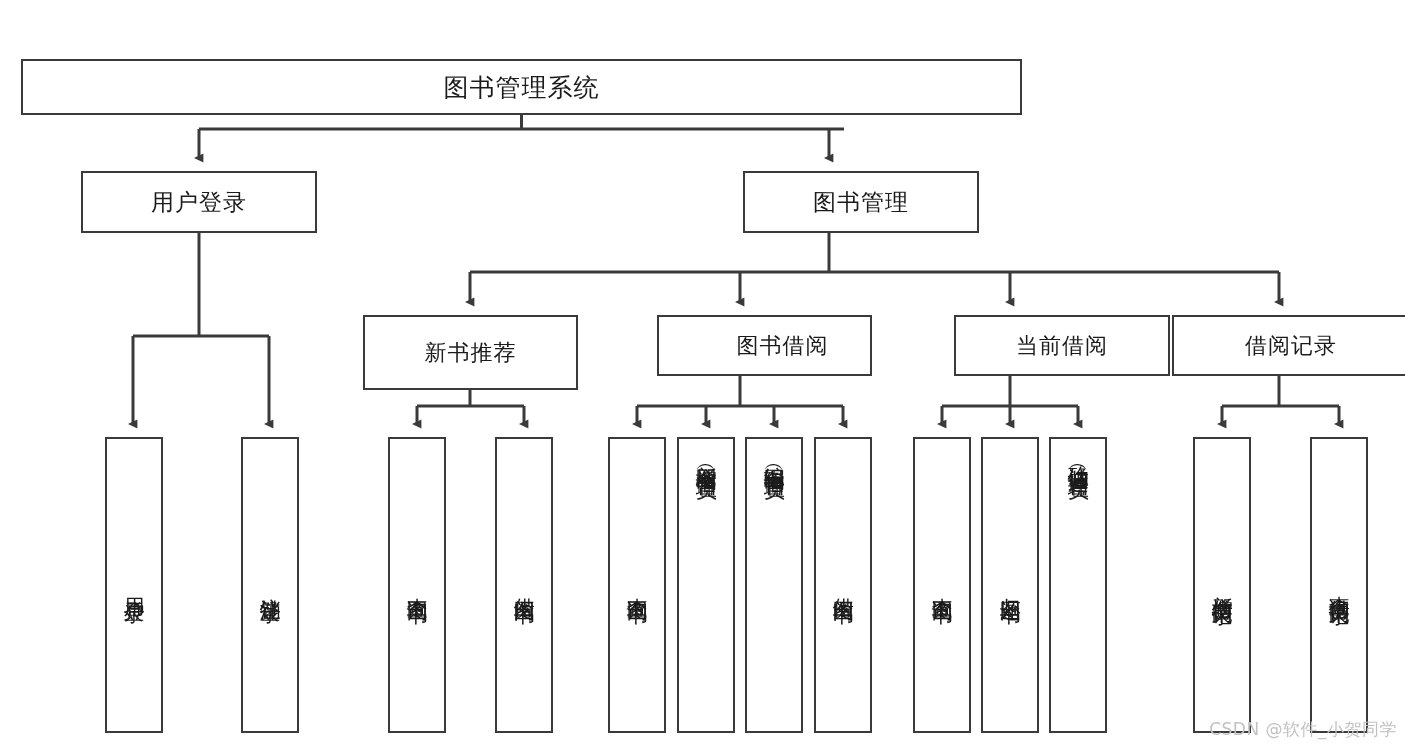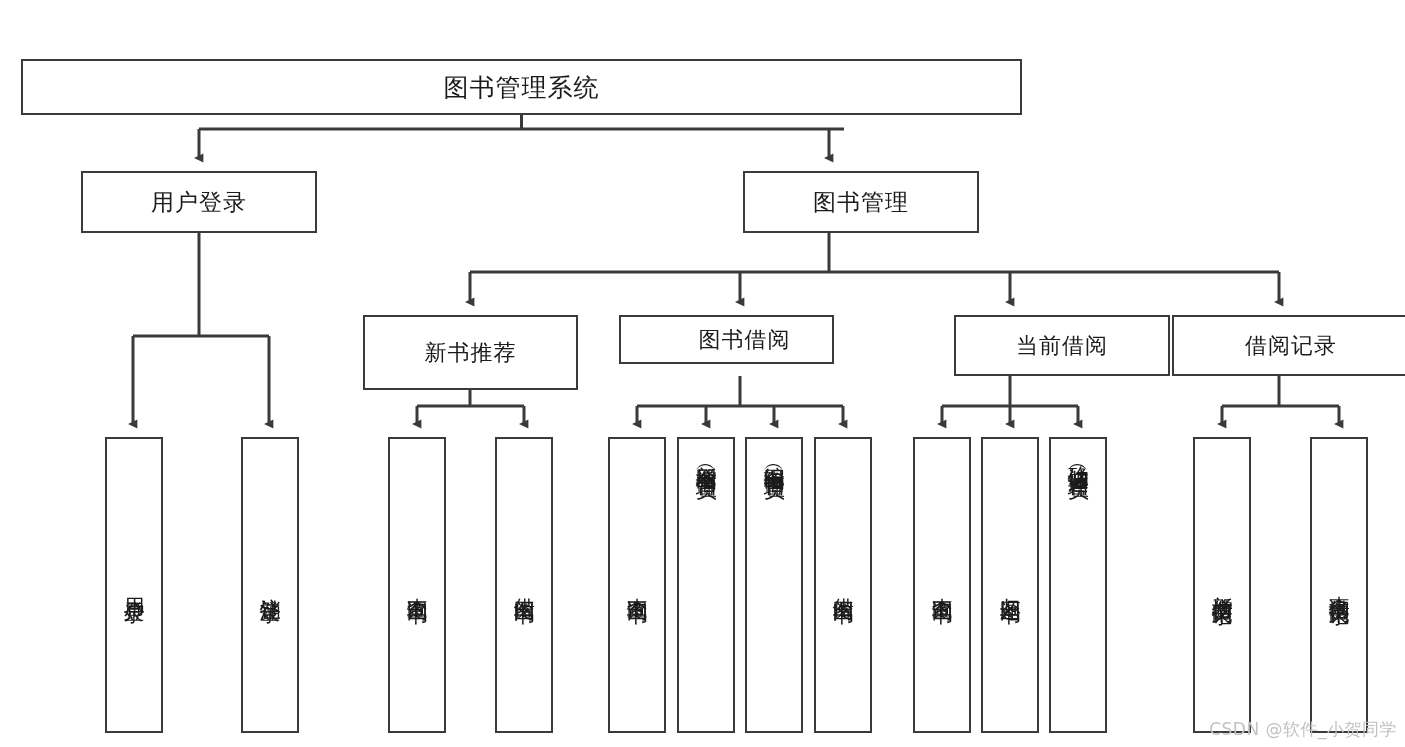--- a/index.html
+++ b/index.html
@@ -136,21 +136,21 @@
   <div class="node lvl2" style="left:81px;top:171px;width:236px;height:62px;">
     <span>用户登录</span>
   </div>
   <div class="node lvl2" style="left:711px;top:171px;width:236px;height:62px;margin-left:32px;">
     <span>图书管理</span>
   </div>
 
   <div class="node lvl3" style="left:363px;top:315px;width:215px;height:75px;">
     <span>新书推荐</span>
   </div>
-  <div class="node lvl3" style="left:619px;top:315px;width:215px;height:49px;padding-left:36px;">
+  <div class="node lvl3" style="left:657px;top:315px;width:215px;height:61px;padding-left:36px;">
     <span>图书借阅</span>
   </div>
   <div class="node lvl3" style="left:954px;top:315px;width:216px;height:61px;">
     <span>当前借阅</span>
   </div>
   <div class="node lvl3" style="left:1172px;top:315px;width:238px;height:61px;">
     <span>借阅记录</span>
   </div>
 
   <div class="node leaf midalign" style="left:105px;top:437px;width:58px;height:296px;">

